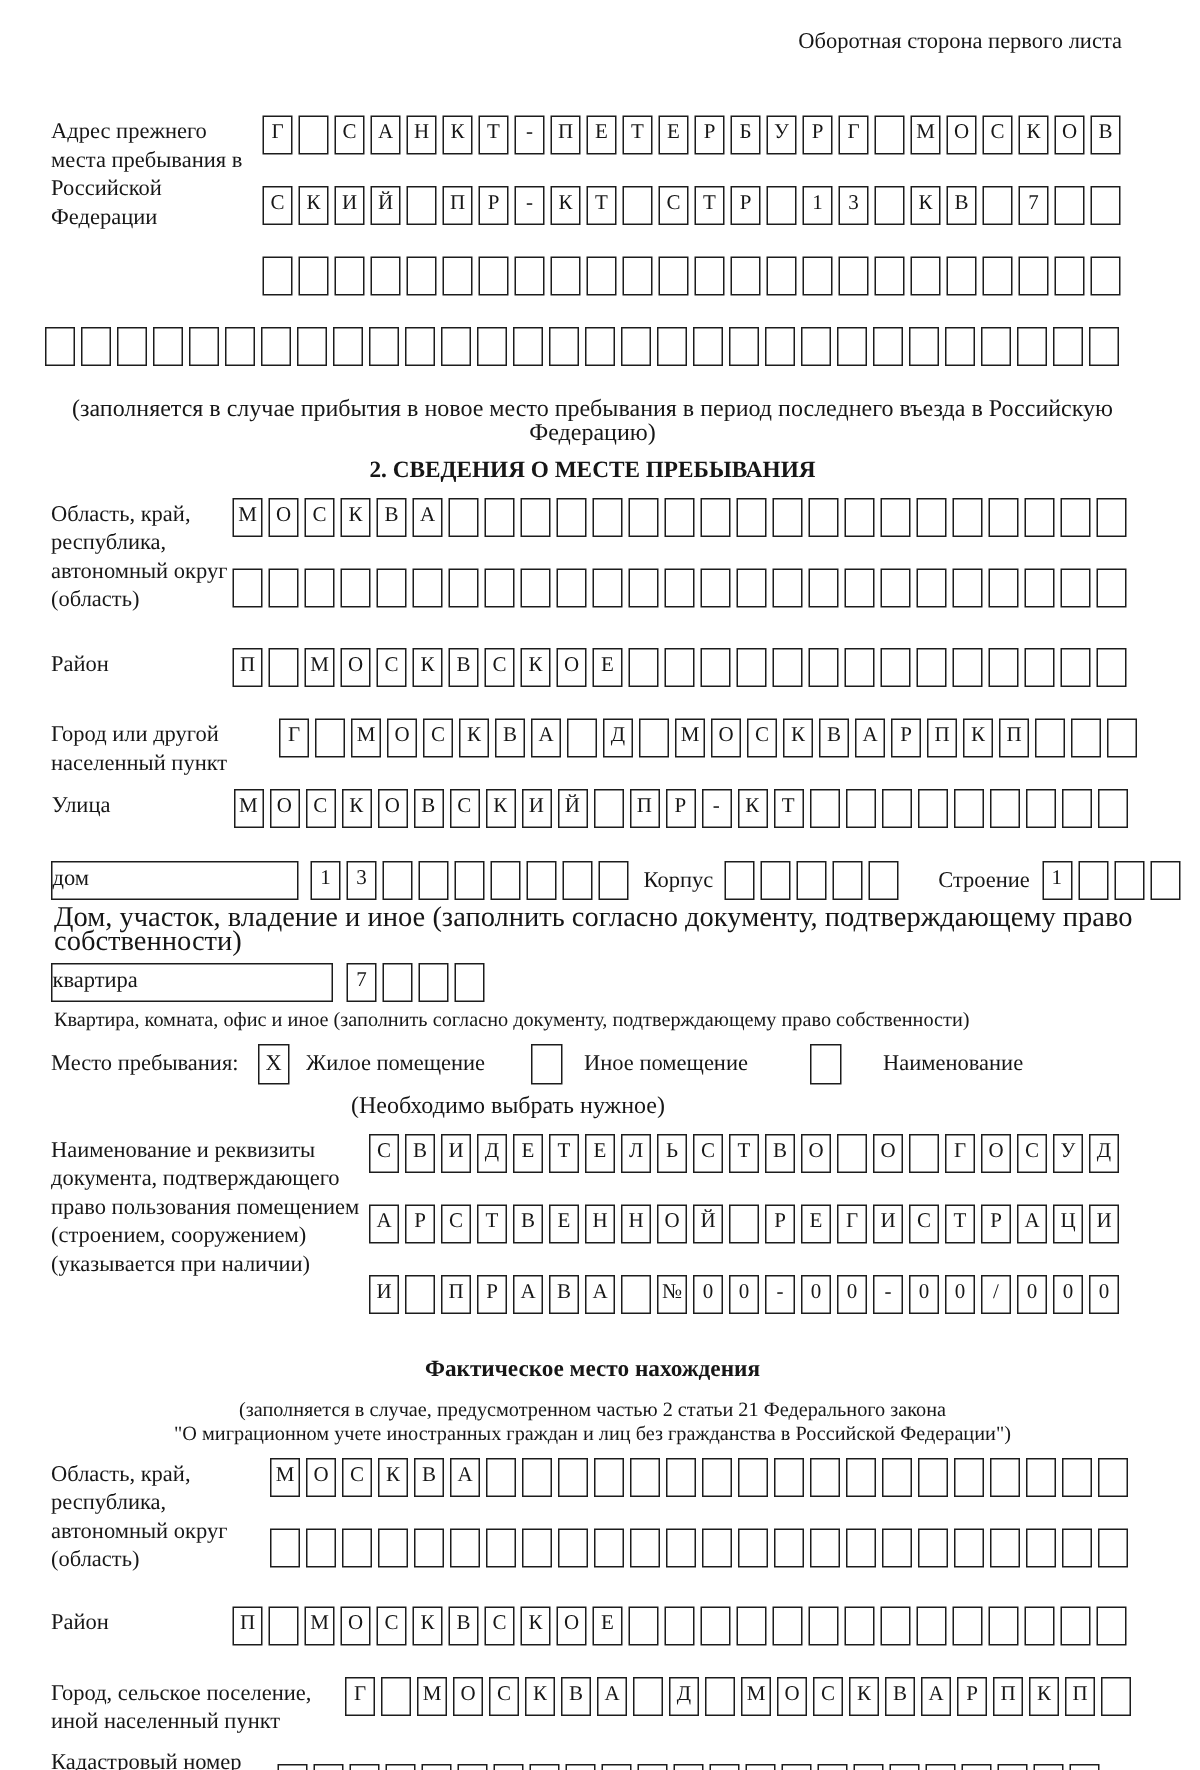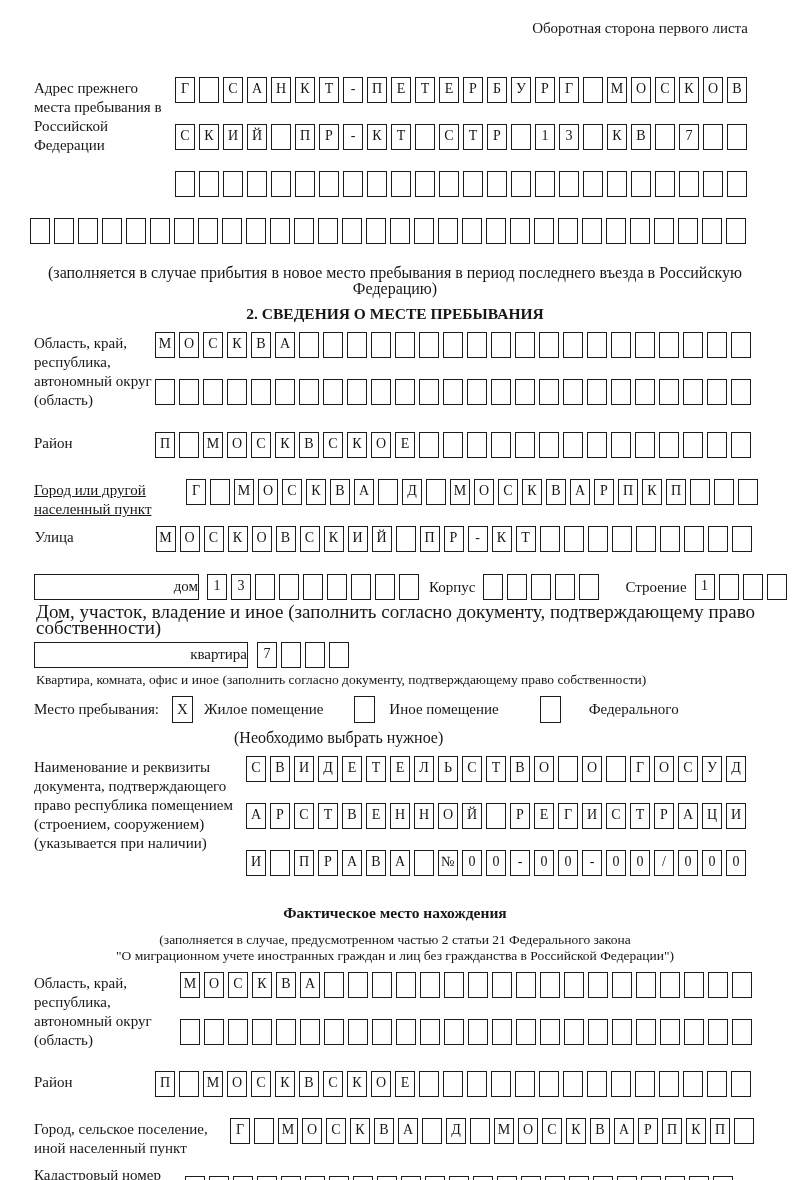--- a/index.html
+++ b/index.html
@@ -24,21 +24,21 @@
   }
   .frow { display:flex; align-items:flex-start; }
   .flabel { font-size:15px; line-height:19px; flex-shrink:0; padding-top:2px; }
   .fcells { flex-shrink:0; }
 
   .note { font-size:16px; text-align:center; line-height:16px; }
   .title { text-align:center; font-weight:bold; font-size:15.5px; }
 
   .widebox {
     box-sizing:border-box; border:1.8px solid #1c1c1c;
-    height:26px; text-align:right; font-size:15px; line-height:22px;
+    height:26px; text-align:left; font-size:15px; line-height:22px;
     display:inline-block; vertical-align:top;
   }
   .inline-lbl { font-size:15px; line-height:26px; display:inline-block; vertical-align:top; }
 
   .chk {
     display:inline-block; box-sizing:border-box;
     width:21px; height:27px; border:1.8px solid #1c1c1c;
     text-align:center; font-size:15px; line-height:24px; vertical-align:middle;
   }
 
@@ -71,53 +71,53 @@
 </div>
 
 <div class="frow" style="margin-top:6px;">
   <div class="flabel" style="width:121px;">Район</div>
   <div class="fcells">
     <div class="cellrow"><span class="cell">П</span><span class="cell"></span><span class="cell">М</span><span class="cell">О</span><span class="cell">С</span><span class="cell">К</span><span class="cell">В</span><span class="cell">С</span><span class="cell">К</span><span class="cell">О</span><span class="cell">Е</span><span class="cell"></span><span class="cell"></span><span class="cell"></span><span class="cell"></span><span class="cell"></span><span class="cell"></span><span class="cell"></span><span class="cell"></span><span class="cell"></span><span class="cell"></span><span class="cell"></span><span class="cell"></span><span class="cell"></span><span class="cell"></span></div>
   </div>
 </div>
 
 <div class="frow" style="align-items:center;">
-  <div class="flabel" style="width:152px;text-decoration:underline;">Город или другой населенный пункт</div>
+  <div class="flabel" style="width:152px;">Город или другой населенный пункт</div>
   <div class="fcells">
     <div class="cellrow" style="margin-bottom:0;"><span class="cell">Г</span><span class="cell"></span><span class="cell">М</span><span class="cell">О</span><span class="cell">С</span><span class="cell">К</span><span class="cell">В</span><span class="cell">А</span><span class="cell"></span><span class="cell">Д</span><span class="cell"></span><span class="cell">М</span><span class="cell">О</span><span class="cell">С</span><span class="cell">К</span><span class="cell">В</span><span class="cell">А</span><span class="cell">Р</span><span class="cell">П</span><span class="cell">К</span><span class="cell">П</span><span class="cell"></span><span class="cell"></span><span class="cell"></span></div>
   </div>
 </div>
 
 <div class="frow" style="margin-top:7px;justify-content:center;">
   <div class="flabel" style="width:121px;">Улица</div>
   <div class="fcells">
     <div class="cellrow"><span class="cell">М</span><span class="cell">О</span><span class="cell">С</span><span class="cell">К</span><span class="cell">О</span><span class="cell">В</span><span class="cell">С</span><span class="cell">К</span><span class="cell">И</span><span class="cell">Й</span><span class="cell"></span><span class="cell">П</span><span class="cell">Р</span><span class="cell">-</span><span class="cell">К</span><span class="cell">Т</span><span class="cell"></span><span class="cell"></span><span class="cell"></span><span class="cell"></span><span class="cell"></span><span class="cell"></span><span class="cell"></span><span class="cell"></span><span class="cell"></span></div>
   </div>
 </div>
 
 <div style="white-space:nowrap; margin-top:1px;">
   <span class="widebox" style="width:165px; margin-right:8px;">дом</span><span><span class="cell">1</span><span class="cell">3</span><span class="cell"></span><span class="cell"></span><span class="cell"></span><span class="cell"></span><span class="cell"></span><span class="cell"></span><span class="cell"></span></span><span class="inline-lbl" style="margin:0 8px 0 6px;">Корпус</span><span><span class="cell"></span><span class="cell"></span><span class="cell"></span><span class="cell"></span><span class="cell"></span></span><span class="inline-lbl" style="margin:0 8px 0 22px;">Строение</span><span><span class="cell">1</span><span class="cell"></span><span class="cell"></span><span class="cell"></span></span>
 </div>
 <div class="note" style="text-align:left; font-size:19px; margin:4px 0 6px 2px;">Дом, участок, владение и иное (заполнить согласно документу, подтверждающему право собственности)</div>
 
 <div style="white-space:nowrap;">
-  <span class="widebox" style="width:214px; margin-right:9px;">квартира</span><span><span class="cell">7</span><span class="cell"></span><span class="cell"></span><span class="cell"></span></span>
+  <span class="widebox" style="width:188px; margin-right:9px;">квартира</span><span><span class="cell">7</span><span class="cell"></span><span class="cell"></span><span class="cell"></span></span>
 </div>
 <div class="note" style="text-align:left; font-size:13.5px; margin:4px 0 8px 2px;">Квартира, комната, офис и иное (заполнить согласно документу, подтверждающему право собственности)</div>
 
 <div style="white-space:nowrap;">
   <span class="inline-lbl">Место пребывания:</span>
   <span class="chk" style="margin:0 11px 0 9px;">X</span><span class="inline-lbl">Жилое помещение</span>
   <span class="chk" style="margin:0 14px 0 27px;"></span><span class="inline-lbl">Иное помещение</span>
-  <span class="chk" style="margin:0 28px 0 37px;"></span><span class="inline-lbl">Федерального</span>
+  <span class="chk" style="margin:0 28px 0 37px;"></span><span class="inline-lbl">Наименование</span>
 </div>
 <div class="note" style="text-align:left; margin:7px 0 10px 200px;">(Необходимо выбрать нужное)</div>
 
 <div class="frow">
-  <div class="flabel" style="width:212px;">Наименование и реквизиты документа, подтверждающего право республика помещением (строением, сооружением) (указывается при наличии)</div>
+  <div class="flabel" style="width:212px;">Наименование и реквизиты документа, подтверждающего право пользования помещением (строением, сооружением) (указывается при наличии)</div>
   <div class="fcells">
     <div class="cellrow"><span class="cell">С</span><span class="cell">В</span><span class="cell">И</span><span class="cell">Д</span><span class="cell">Е</span><span class="cell">Т</span><span class="cell">Е</span><span class="cell">Л</span><span class="cell">Ь</span><span class="cell">С</span><span class="cell">Т</span><span class="cell">В</span><span class="cell">О</span><span class="cell"></span><span class="cell">О</span><span class="cell"></span><span class="cell">Г</span><span class="cell">О</span><span class="cell">С</span><span class="cell">У</span><span class="cell">Д</span></div>
     <div class="cellrow"><span class="cell">А</span><span class="cell">Р</span><span class="cell">С</span><span class="cell">Т</span><span class="cell">В</span><span class="cell">Е</span><span class="cell">Н</span><span class="cell">Н</span><span class="cell">О</span><span class="cell">Й</span><span class="cell"></span><span class="cell">Р</span><span class="cell">Е</span><span class="cell">Г</span><span class="cell">И</span><span class="cell">С</span><span class="cell">Т</span><span class="cell">Р</span><span class="cell">А</span><span class="cell">Ц</span><span class="cell">И</span></div>
     <div class="cellrow"><span class="cell">И</span><span class="cell"></span><span class="cell">П</span><span class="cell">Р</span><span class="cell">А</span><span class="cell">В</span><span class="cell">А</span><span class="cell"></span><span class="cell">№</span><span class="cell">0</span><span class="cell">0</span><span class="cell">-</span><span class="cell">0</span><span class="cell">0</span><span class="cell">-</span><span class="cell">0</span><span class="cell">0</span><span class="cell">/</span><span class="cell">0</span><span class="cell">0</span><span class="cell">0</span></div>
   </div>
 </div>
 
 <div class="title" style="margin:7px 0 10px 0;">Фактическое место нахождения</div>
 <div class="note" style="font-size:13.5px;">(заполняется в случае, предусмотренном частью 2 статьи 21 Федерального закона</div>
 <div class="note" style="font-size:13.5px; margin-bottom:8px;">"О миграционном учете иностранных граждан и лиц без гражданства в Российской Федерации")</div>

